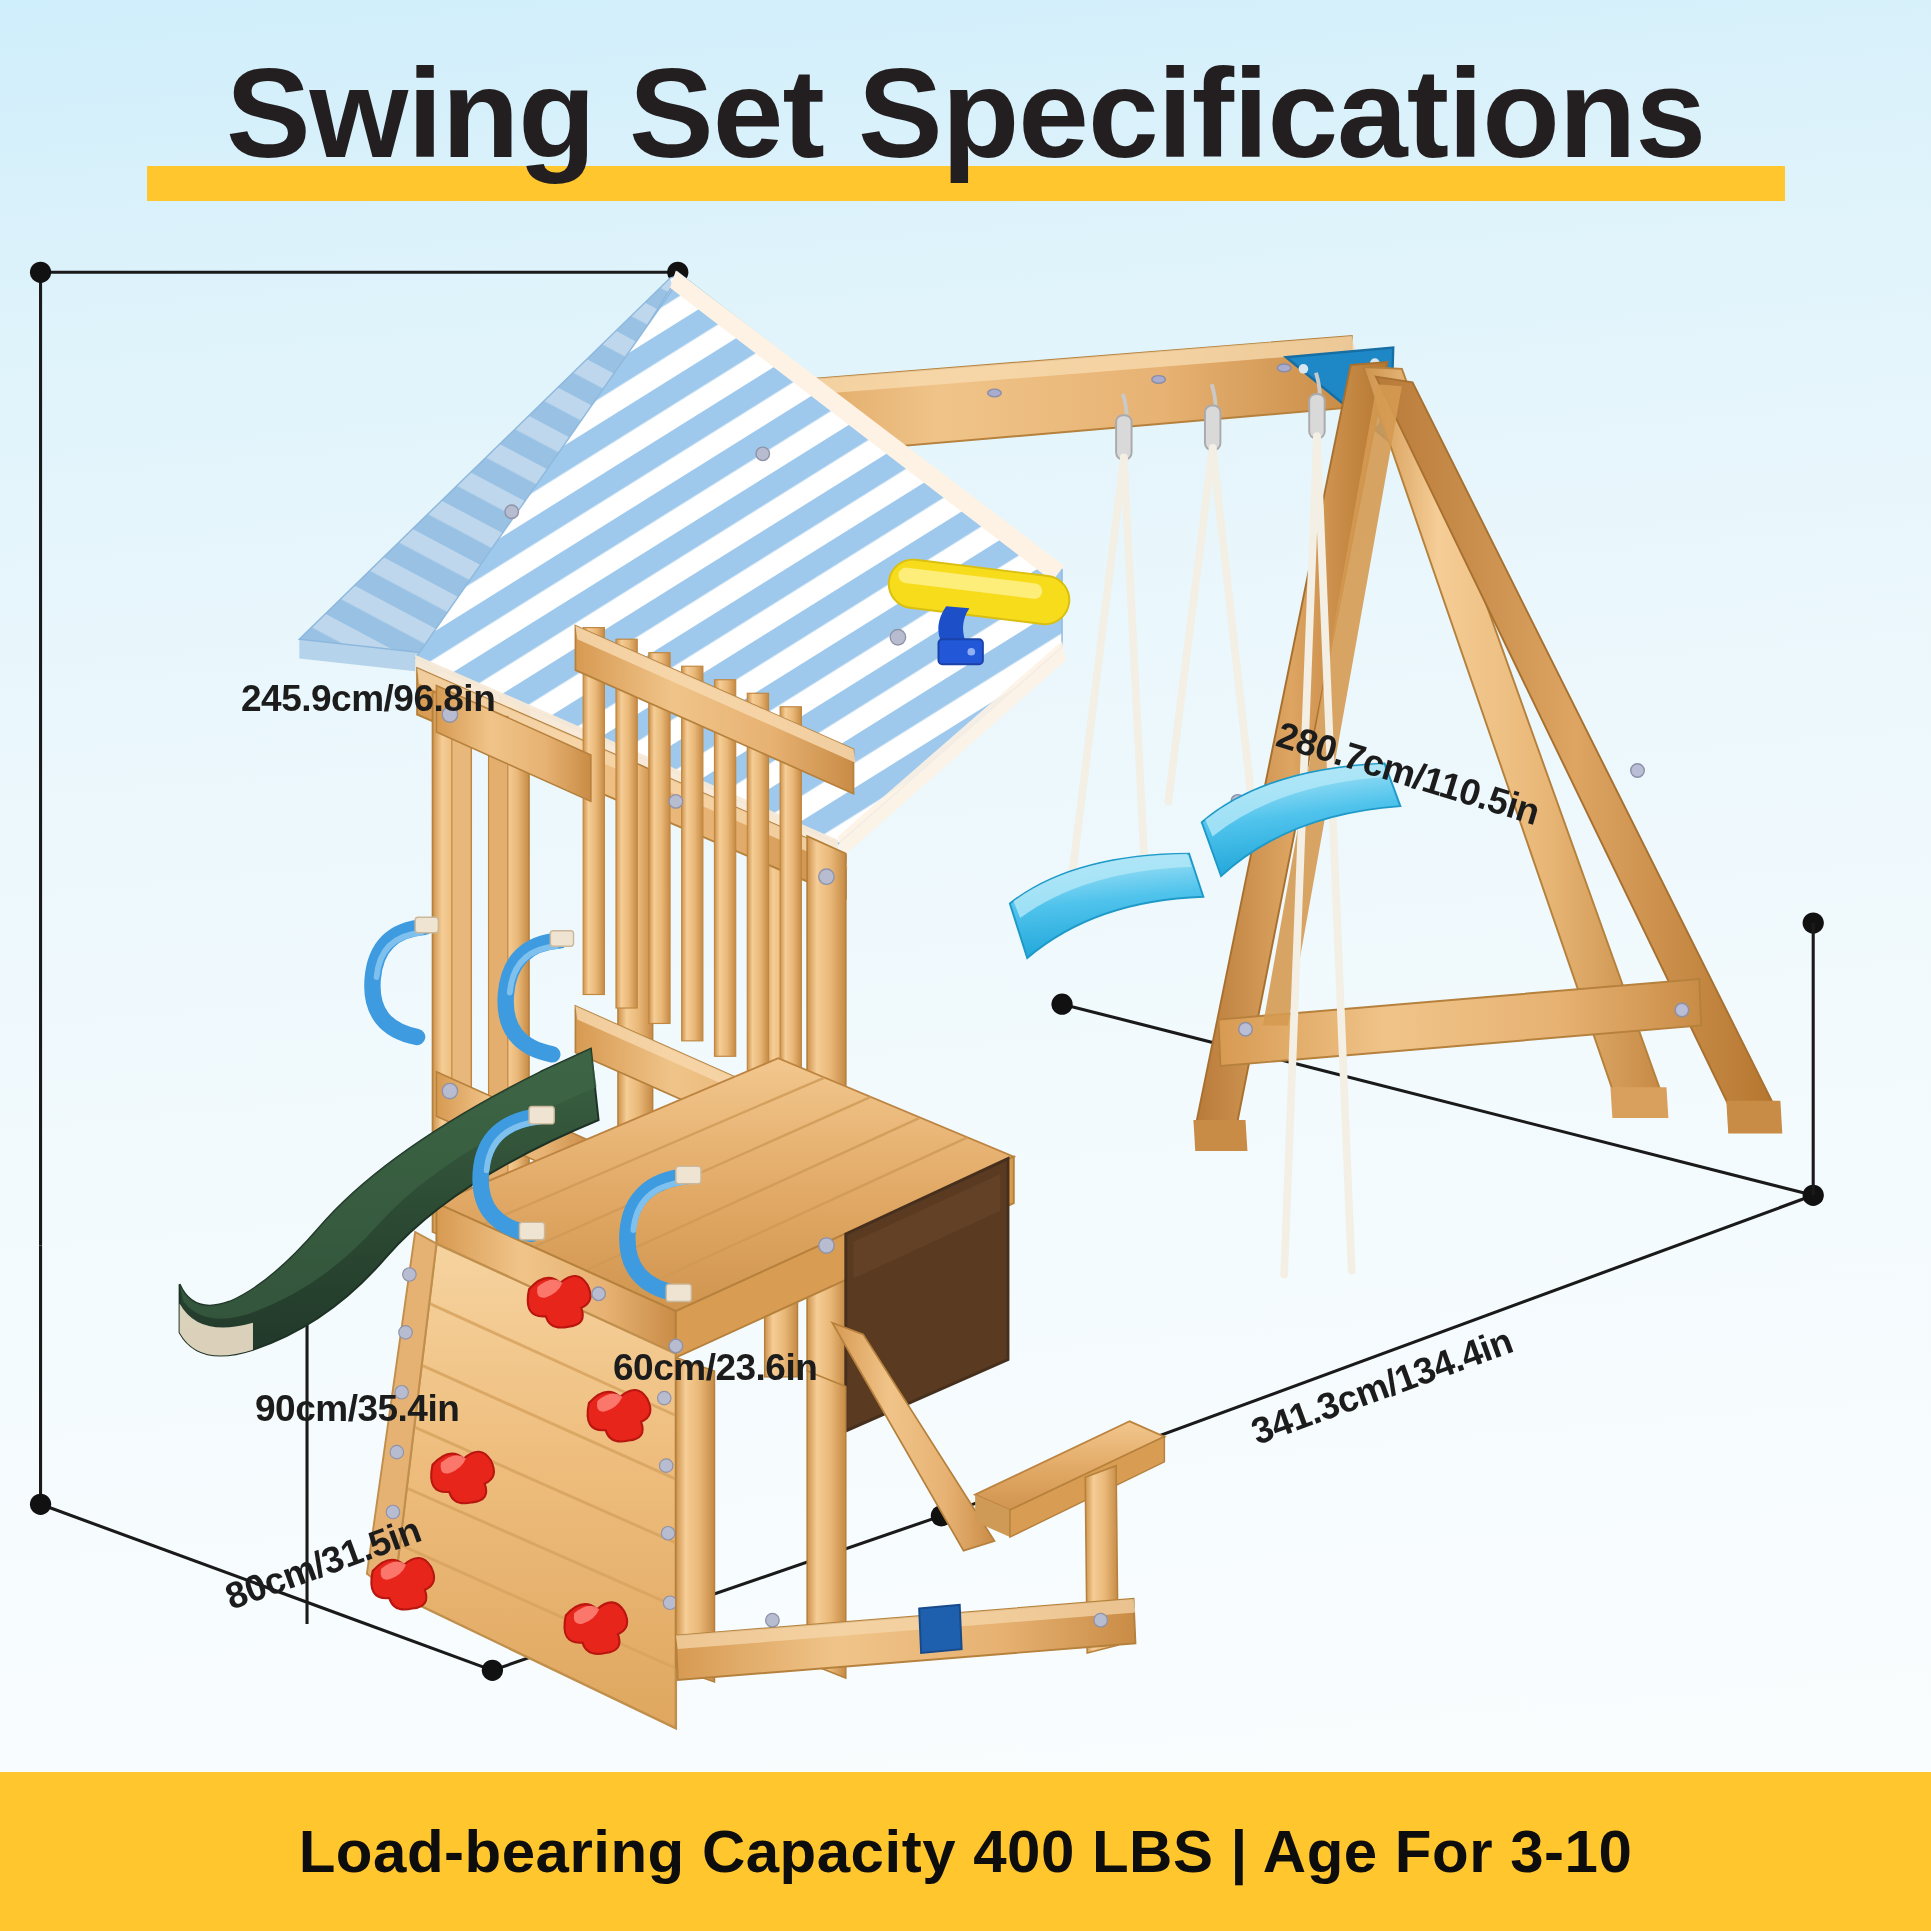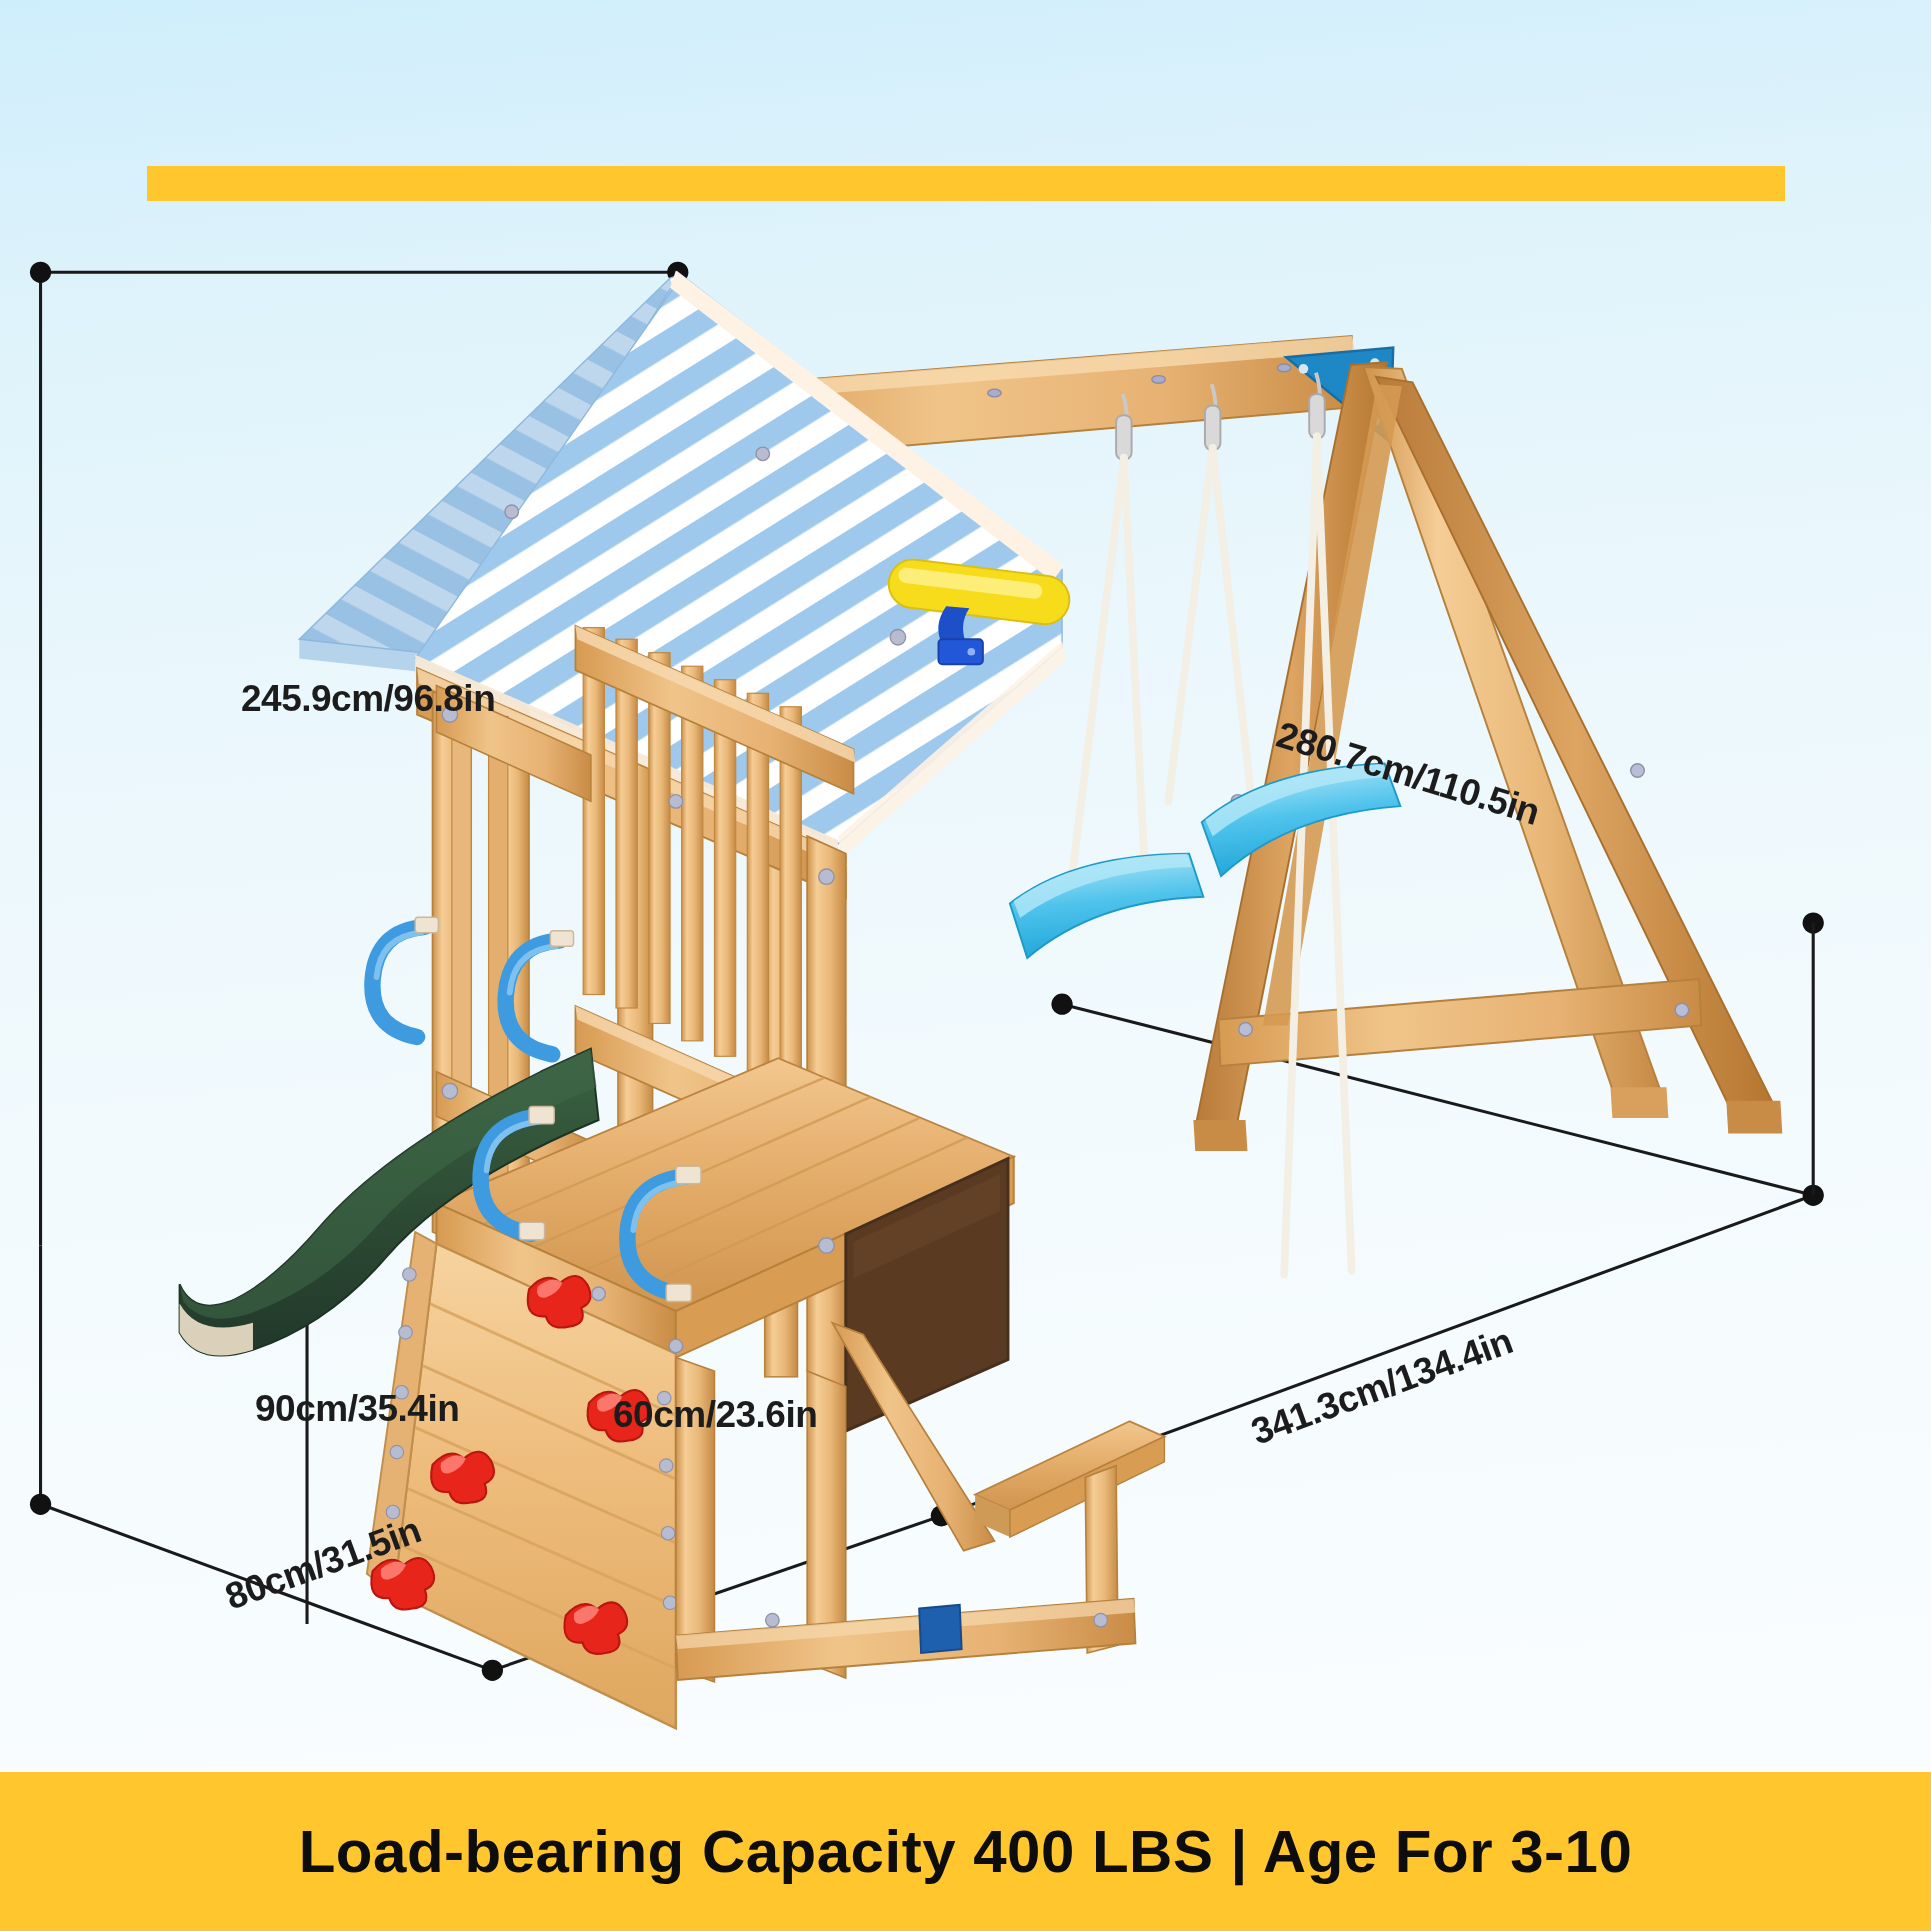--- a/index.html
+++ b/index.html
@@ -39,20 +39,21 @@
     white-space:nowrap; letter-spacing:-0.5px;
   }
 
   svg.layer { position:absolute; left:0; top:0; width:1931px; height:1545px; overflow:visible; }
 </style>
 </head>
 <body>
 
 <div id="title-band">
   <div id="title-underline"></div>
+  <div id="title-text">Swing Set Specifications</div>
 </div>
 
 <div id="scene">
 
 <svg class="layer" viewBox="0 0 2000 1600" xmlns="http://www.w3.org/2000/svg">
   <defs>
     <linearGradient id="woodL" x1="0" y1="0" x2="1" y2="0">
       <stop offset="0%" stop-color="#d79a52"></stop>
       <stop offset="35%" stop-color="#f0c489"></stop>
       <stop offset="70%" stop-color="#e7b273"></stop>
@@ -396,21 +397,21 @@
 </svg>
 
 <div class="lbl" style="left:241px; top:456px;">245.9cm/96.8in</div>
 
 <div class="lbl" style="left:1284px; top:492px; transform:rotate(17deg); transform-origin:left top;">280.7cm/110.5in</div>
 
 <div class="lbl" style="left:1246px; top:1192px; transform:rotate(-20deg); transform-origin:left top;">341.3cm/134.4in</div>
 
 <div class="lbl" style="left:255px; top:1166px;">90cm/35.4in</div>
 
-<div class="lbl" style="left:613px; top:1172px;">60cm/23.6in</div>
+<div class="lbl" style="left:613px; top:1125px;">60cm/23.6in</div>
 
 <div class="lbl" style="left:220px; top:1357px; transform:rotate(-20deg); transform-origin:left top;">80cm/31.5in</div>
 
 </div>
 
 <div id="bottom-banner">
   <div id="banner-text">Load-bearing Capacity 400 LBS  |  Age For 3-10</div>
 </div>
 
 

